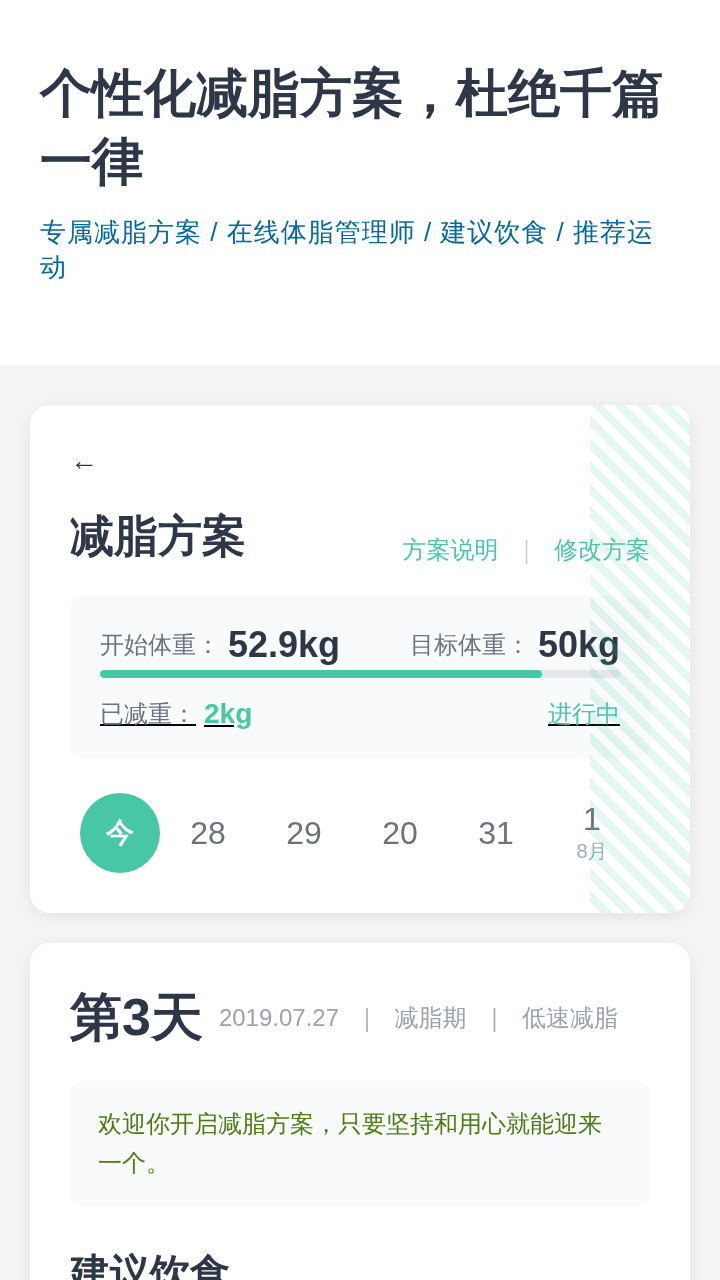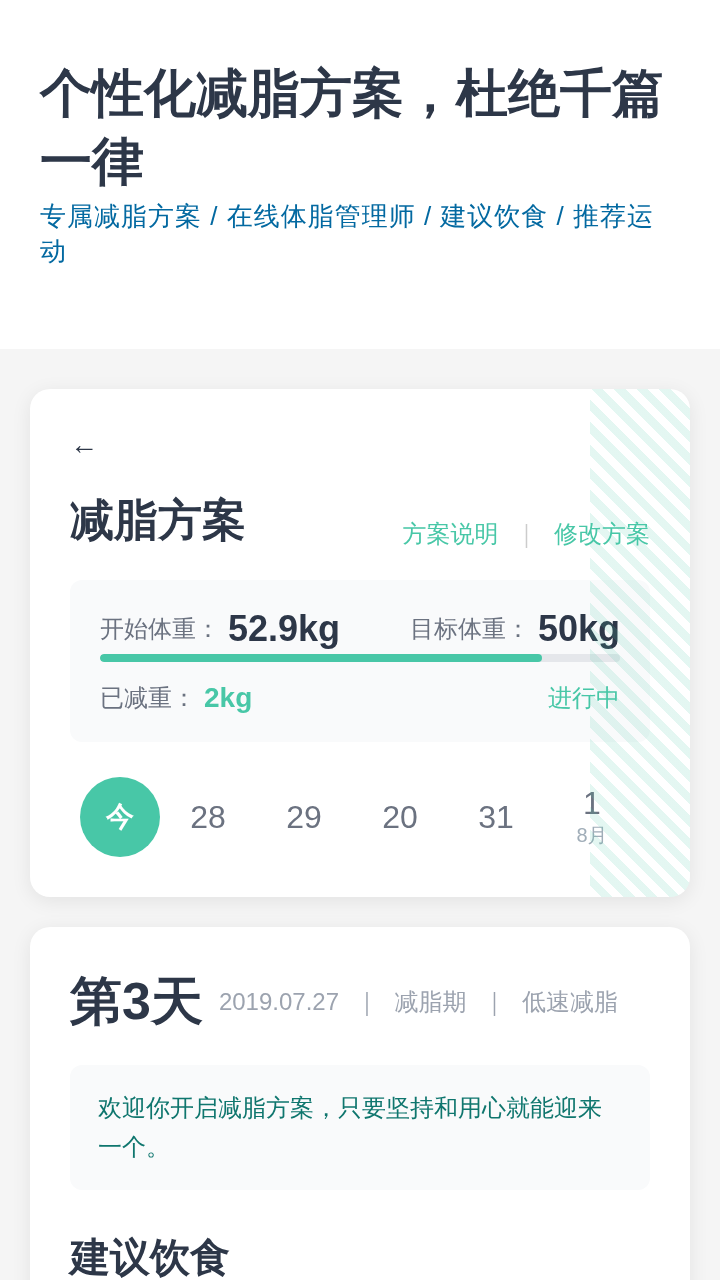--- a/index.html
+++ b/index.html
@@ -27,21 +27,21 @@
       right: 0;
       height: 60px;
       background: white;
       border-radius: 0 0 50% 50%;
     }
     .main-title {
       font-size: 52px;
       font-weight: 700;
       color: #2d3748;
       line-height: 1.3;
-      margin-bottom: 4px;
+      margin-bottom: 20px;
     }
     .sub-title {
       font-size: 26px;
       color: #0369a1;
       letter-spacing: 1px;
     }
 
     
     .content-area {
       padding: 20px 30px;
@@ -149,20 +149,21 @@
       border-radius: 4px;
       width: 85%;
     }
 
     
     .loss-row {
       display: flex;
       justify-content: space-between;
       align-items: flex-start;
       margin-top: 20px;
+      text-decoration: underline;
     }
     .loss-label {
       font-size: 24px;
       color: #6b7280;
     }
     .loss-value {
       font-size: 28px;
       font-weight: 600;
       color: #48c7a7;
       margin-left: 8px;
@@ -243,21 +244,21 @@
       align-items: center;
       gap: 16px;
       margin-bottom: 28px;
     }
 
     .day-message {
       background: #f9fafb;
       border-radius: 12px;
       padding: 24px 28px;
       font-size: 24px;
-      color: #0f766e;
+      color: #4d7c0f;
       line-height: 1.6;
       margin-bottom: 40px;
     }
 
     
     .diet-section {
       margin-bottom: 20px;
     }
     .section-title {
       font-size: 40px;

